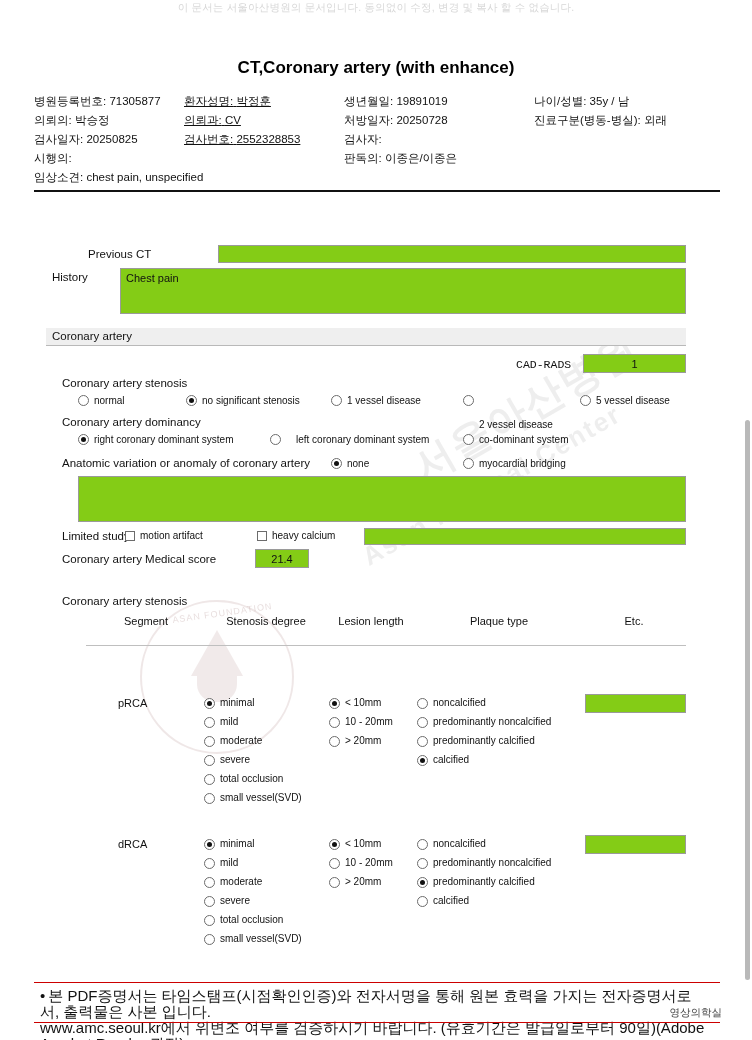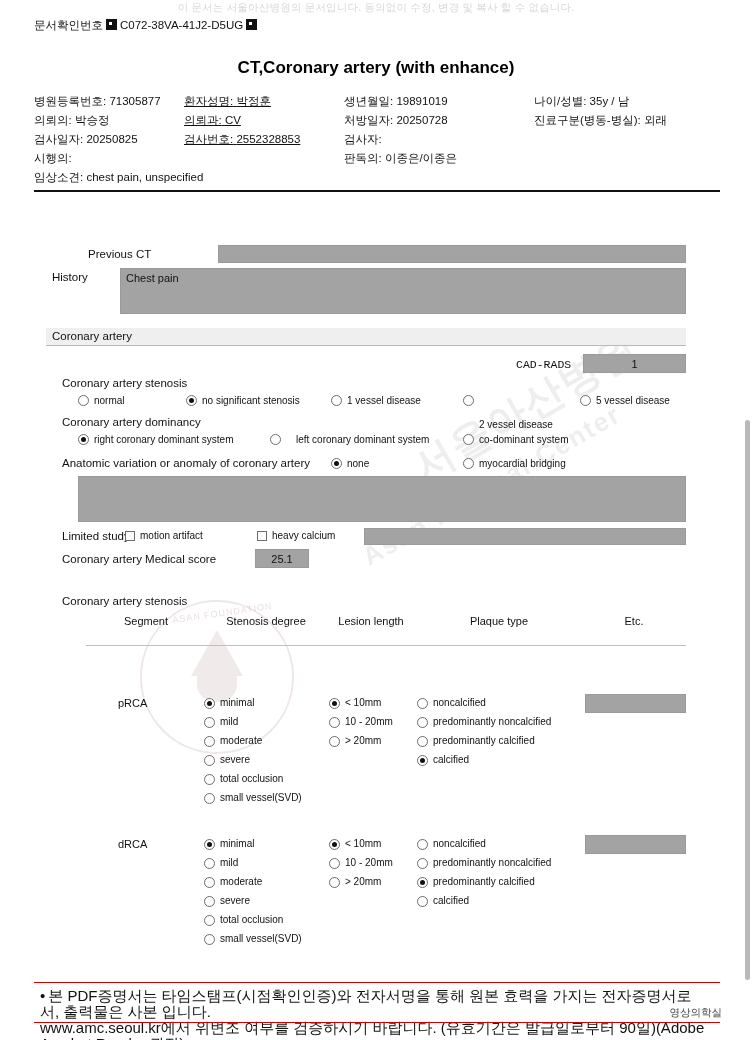--- a/index.html
+++ b/index.html
@@ -98,21 +98,21 @@
 
   
   .field-label {
     position: absolute;
     font-size: 11.5px;
     color: #111;
   }
   .box {
     position: absolute;
     border: 1px solid #9a9a9a;
-    background: #a3a3a3;
+    background: #84cc16;
     box-sizing: border-box;
   }
   .box-text {
     font-size: 11px;
     color: #111;
     padding: 3px 5px;
   }
 
   
   .sect-bar {
@@ -302,23 +302,20 @@
 
 <div class="page">
 
   <div class="wm-logo" style="left:140px; top:600px;"></div>
   <div class="wm-ring-text" style="left:172px; top:608px; transform:rotate(-8deg);">ASAN FOUNDATION</div>
   <div class="wm-text" style="left:400px; top:380px;">서울아산병원</div>
   <div class="wm-text" style="left:345px; top:470px; font-size:26px;">Asan Medical Center</div>
 
   <div class="top-notice">이 문서는 서울아산병원의 문서입니다. 동의없이 수정, 변경 및 복사 할 수 없습니다.</div>
 
-  <div class="doc-no">
-    <span>문서확인번호</span><span class="sqr"></span><span>C072-38VA-41J2-D5UG</span><span class="sqr"></span>
-  </div>
 
   <div class="title">CT,Coronary artery (with enhance)</div>
 
   <div class="hdr">
     <div class="row">
       <div class="c1"><span class="lbl">병원등록번호:</span> <span>71305877</span></div>
       <div class="c2"><span class="lbl">환자성명:</span> <span>박정훈</span></div>
       <div class="c3"><span class="lbl">생년월일:</span> <span>19891019</span></div>
       <div class="c4"><span class="lbl">나이/성별:</span> <span>35y / 남</span></div>
     </div>
@@ -410,21 +407,21 @@
   <div class="chk" style="left:125px; top:531px;"></div>
   <div class="opt-label" style="left:140px; top:530px;">motion artifact</div>
   <div class="chk" style="left:257px; top:531px;"></div>
   <div class="opt-label" style="left:272px; top:530px;">heavy calcium</div>
   <div class="box" style="left:364px; top:528px; width:322px; height:17px;">
     <div class="box-text"></div>
   </div>
 
   <div class="lbl-abs" style="left:62px; top:553px;">Coronary artery Medical score</div>
   <div class="box" style="left:255px; top:549px; width:54px; height:19px;">
-    <div class="box-text" style="text-align:center;">25.1</div>
+    <div class="box-text" style="text-align:center;">21.4</div>
   </div>
 
   <div class="lbl-abs" style="left:62px; top:595px;">Coronary artery stenosis</div>
 
   <div class="th" style="left:86px; top:615px; width:120px;">Segment</div>
   <div class="th" style="left:206px; top:615px; width:120px;">Stenosis degree</div>
   <div class="th" style="left:326px; top:615px; width:90px;">Lesion length</div>
   <div class="th" style="left:416px; top:615px; width:166px;">Plaque type</div>
   <div class="th" style="left:582px; top:615px; width:104px;">Etc.</div>
 

